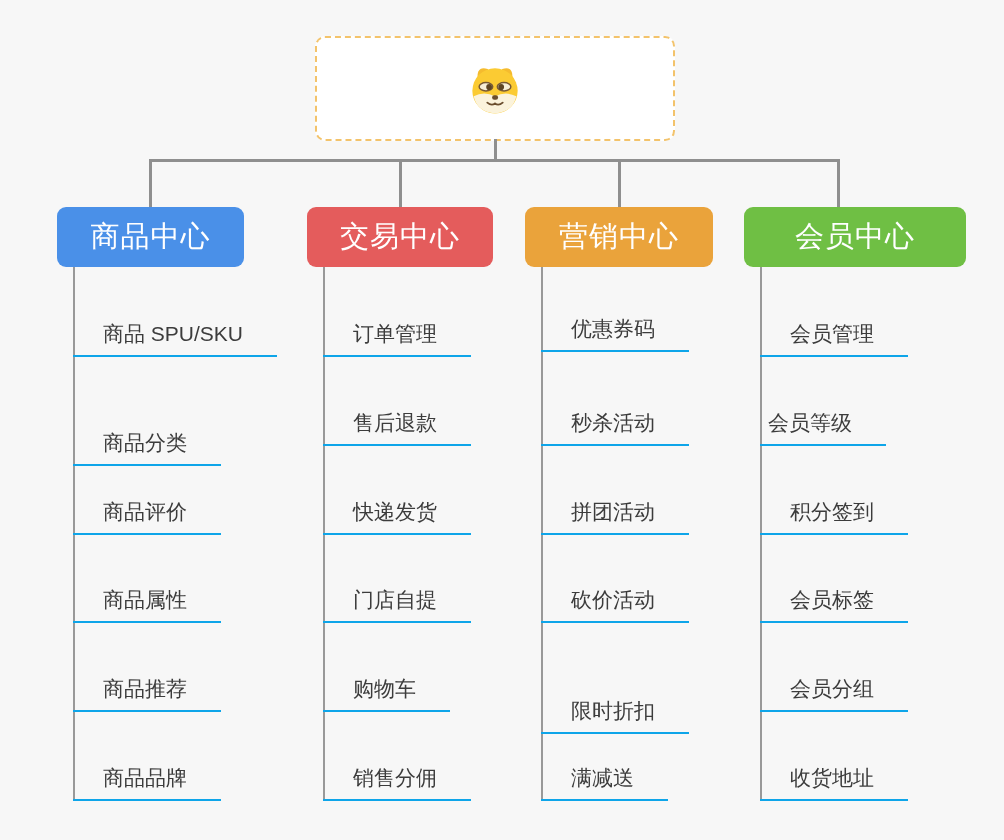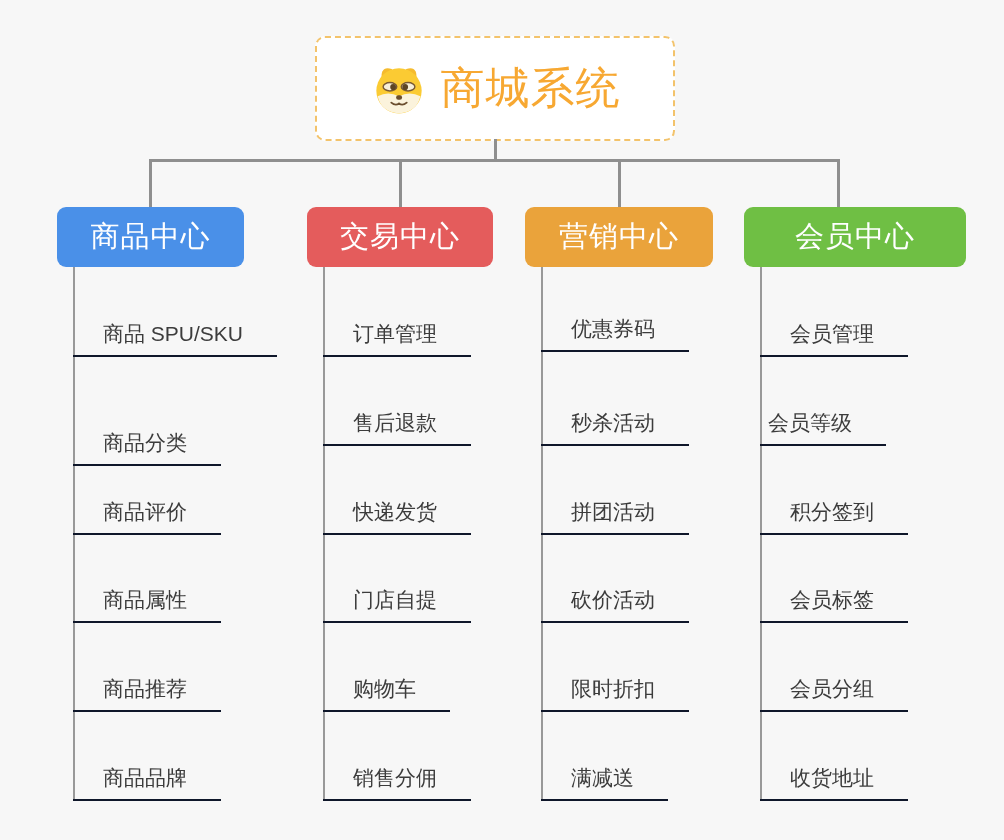--- a/index.html
+++ b/index.html
@@ -60,21 +60,21 @@
   .trunk{
     position:absolute;
     width:2px;
     background:#999999;
   }
   
   .leaf{
     position:absolute;
     height:42px;
     box-sizing:border-box;
-    border-bottom:2px solid #0f172a;
+    border-bottom:2px solid #0ea5e9;
     padding:0 34px 7px 30px;
     display:flex;
     align-items:flex-end;
     font-size:21px;
     color:#3c3c3c;
     white-space:nowrap;
     cursor:pointer;
   }
 </style>
 </head>
@@ -94,21 +94,20 @@
 
       <ellipse cx="22" cy="29.5" rx="7.5" ry="4.6" fill="#f7efd8" stroke="#7a5b33" stroke-width="1.6"></ellipse>
       <ellipse cx="42" cy="29.5" rx="7.5" ry="4.6" fill="#f7efd8" stroke="#7a5b33" stroke-width="1.6"></ellipse>
       <ellipse cx="25.5" cy="29.8" rx="3.2" ry="3.4" fill="#5d4524"></ellipse>
       <ellipse cx="38.8" cy="29.8" rx="3.2" ry="3.4" fill="#5d4524"></ellipse>
 
       <rect x="28.8" y="39" width="6.6" height="4.8" rx="2.4" fill="#6b4e2e"></rect>
 
       <path d="M23.5 47 Q28 51 32 48 Q36 51 40.5 47" fill="none" stroke="#6b4e2e" stroke-width="2" stroke-linecap="round"></path>
     </svg>
-    <span class="root-title">商城系统</span>
   </div>
 
   <div id="generated">
       <div class="cline" style="left: 493.5px; top: 139px; width: 3px; height: 23px;"></div>
       <div class="cline" style="left: 150.5px; top: 159px; width: 687.5px; height: 3px;"></div>
       <div class="cline" style="left: 149px; top: 159px; width: 3px; height: 48px;"></div>
       <div class="branch-header" style="left: 57px; top: 207px; width: 187px; background: rgb(74, 144, 232);">商品中心</div>
       <div class="trunk" style="left: 73px; top: 267px; height: 533px;"></div>
       <div class="leaf" style="left: 73px; top: 315px;">商品 SPU/SKU</div>
       <div class="leaf" style="left: 73px; top: 424px;">商品分类</div>
@@ -125,21 +124,21 @@
       <div class="leaf" style="left: 323px; top: 581px;">门店自提</div>
       <div class="leaf" style="left: 323px; top: 670px;">购物车</div>
       <div class="leaf" style="left: 323px; top: 759px;">销售分佣</div>
       <div class="cline" style="left: 617.5px; top: 159px; width: 3px; height: 48px;"></div>
       <div class="branch-header" style="left: 525px; top: 207px; width: 188px; background: rgb(234, 163, 59);">营销中心</div>
       <div class="trunk" style="left: 541px; top: 267px; height: 533px;"></div>
       <div class="leaf" style="left: 541px; top: 310px;">优惠券码</div>
       <div class="leaf" style="left: 541px; top: 404px;">秒杀活动</div>
       <div class="leaf" style="left: 541px; top: 493px;">拼团活动</div>
       <div class="leaf" style="left: 541px; top: 581px;">砍价活动</div>
-      <div class="leaf" style="left: 541px; top: 670px;">限时折扣</div>
+      <div class="leaf" style="left: 541px; top: 692px;">限时折扣</div>
       <div class="leaf" style="left: 541px; top: 759px;">满减送</div>
       <div class="cline" style="left: 836.5px; top: 159px; width: 3px; height: 48px;"></div>
       <div class="branch-header" style="left: 744px; top: 207px; width: 222px; background: rgb(111, 191, 68);">会员中心</div>
       <div class="trunk" style="left: 760px; top: 267px; height: 533px;"></div>
       <div class="leaf" style="left: 760px; top: 315px;">会员管理</div>
       <div class="leaf" style="left: 760px; top: 404px; padding-left: 8px;">会员等级</div>
       <div class="leaf" style="left: 760px; top: 493px;">积分签到</div>
       <div class="leaf" style="left: 760px; top: 581px;">会员标签</div>
       <div class="leaf" style="left: 760px; top: 670px;">会员分组</div>
       <div class="leaf" style="left: 760px; top: 759px;">收货地址</div>

